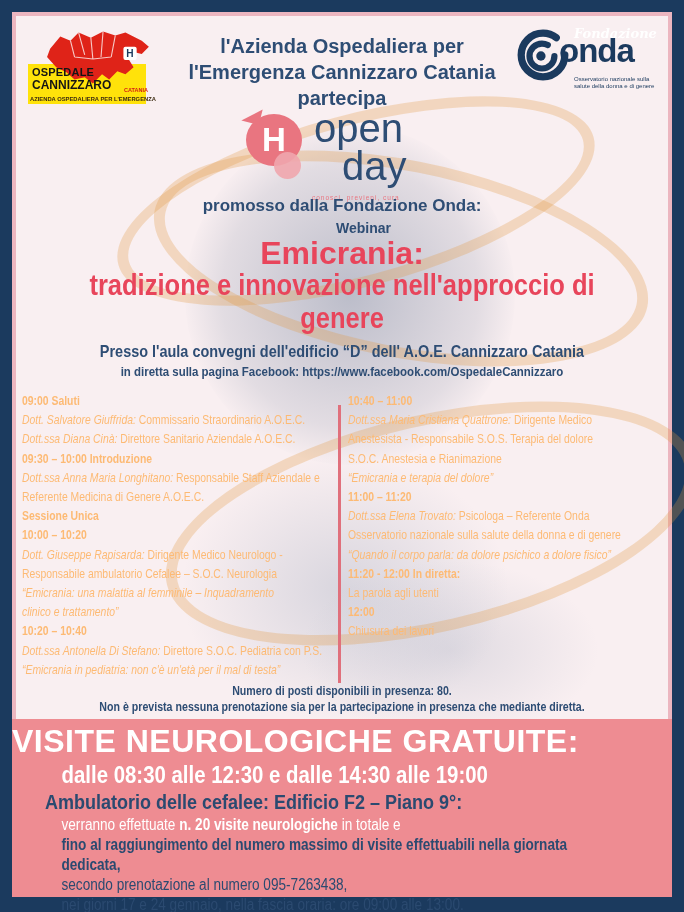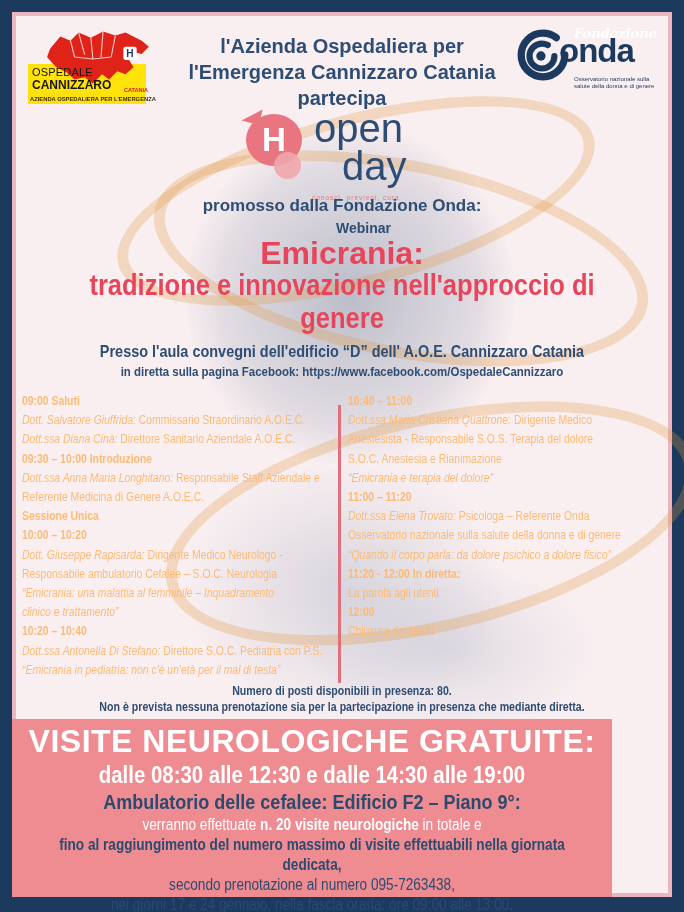--- a/index.html
+++ b/index.html
@@ -21,21 +21,21 @@
   .blob3{left:300px;top:560px;width:300px;height:180px;
          background:radial-gradient(ellipse at center,rgba(150,160,182,.26),rgba(150,160,182,0) 70%);}
   .abs{position:absolute;z-index:2;}
   .centered{left:16px;right:16px;text-align:center;}
   .navy{color:#2e4d74;}
   .red{color:#e8455b;}
   
   .cannizzaro{left:28px;top:26px;width:142px;height:90px;}
   .cz-yellow{position:absolute;left:0;top:38px;width:118px;height:40px;background:#ffe20a;}
   .cz-map{position:absolute;left:16px;top:0;width:112px;height:64px;}
-  .cz-name1{position:absolute;left:4px;top:40px;font-size:11px;font-weight:400;color:#151515;letter-spacing:.2px;z-index:2;}
+  .cz-name1{position:absolute;left:4px;top:40px;font-size:11px;font-weight:700;color:#151515;letter-spacing:.2px;z-index:2;}
   .cz-name2{position:absolute;left:4px;top:52px;font-size:12px;font-weight:700;color:#151515;z-index:2;}
   .cz-city{position:absolute;left:96px;top:61px;font-size:5.5px;font-weight:700;color:#d42016;z-index:2;}
   .cz-tagline{position:absolute;left:2px;top:70px;font-size:5.8px;font-weight:700;color:#3b2b10;white-space:nowrap;z-index:2;}
   
   .header-intro{top:33px;font-size:20px;font-weight:700;line-height:26px;}
   
   .onda{right:26px;top:22px;width:142px;height:82px;}
   .onda-script{position:absolute;left:58px;top:4px;font-family:"DejaVu Serif",serif;font-style:italic;
                font-weight:700;font-size:13px;color:#ffffff;}
   .onda-main{position:absolute;left:43px;top:10px;font-size:33px;font-weight:700;color:#1b3a5e;letter-spacing:-1px;text-align:right;}
@@ -67,21 +67,21 @@
   .seg-b{font-weight:700;}
   .seg-i{font-style:italic;}
   .seg-w{color:#fff;}
   .seg-wb{color:#fff;font-weight:700;}
   .seg-n{color:#2b4a70;}
   .seg-nb{color:#2b4a70;font-weight:700;}
   
   .notice{top:684px;font-size:12.5px;font-weight:700;line-height:15.5px;color:#2e4d74;}
   .notice div{transform:scaleX(.85);}
   
-  .band{position:absolute;left:12px;top:719px;width:600px;height:178px;background:#ee8c92;z-index:3;text-align:center;}
+  .band{position:absolute;left:12px;top:719px;width:660px;height:178px;background:#ee8c92;z-index:3;}
   .band-headline{margin-top:4px;font-size:32px;font-weight:800;color:#fff;line-height:37px;letter-spacing:.5px;}
   .band-hours{font-size:24px;font-weight:700;color:#fff;line-height:29px;transform:scaleX(.85);}
   .band-location{font-size:20px;font-weight:700;color:#2b4a70;line-height:26px;transform:scaleX(.9);}
   .band-lines{font-size:16px;line-height:20px;color:#2b4a70;}
   .band-lines .rl-line{transform:scaleX(.85);}
 </style>
 </head>
 <body>
 
 <div class="poster">

